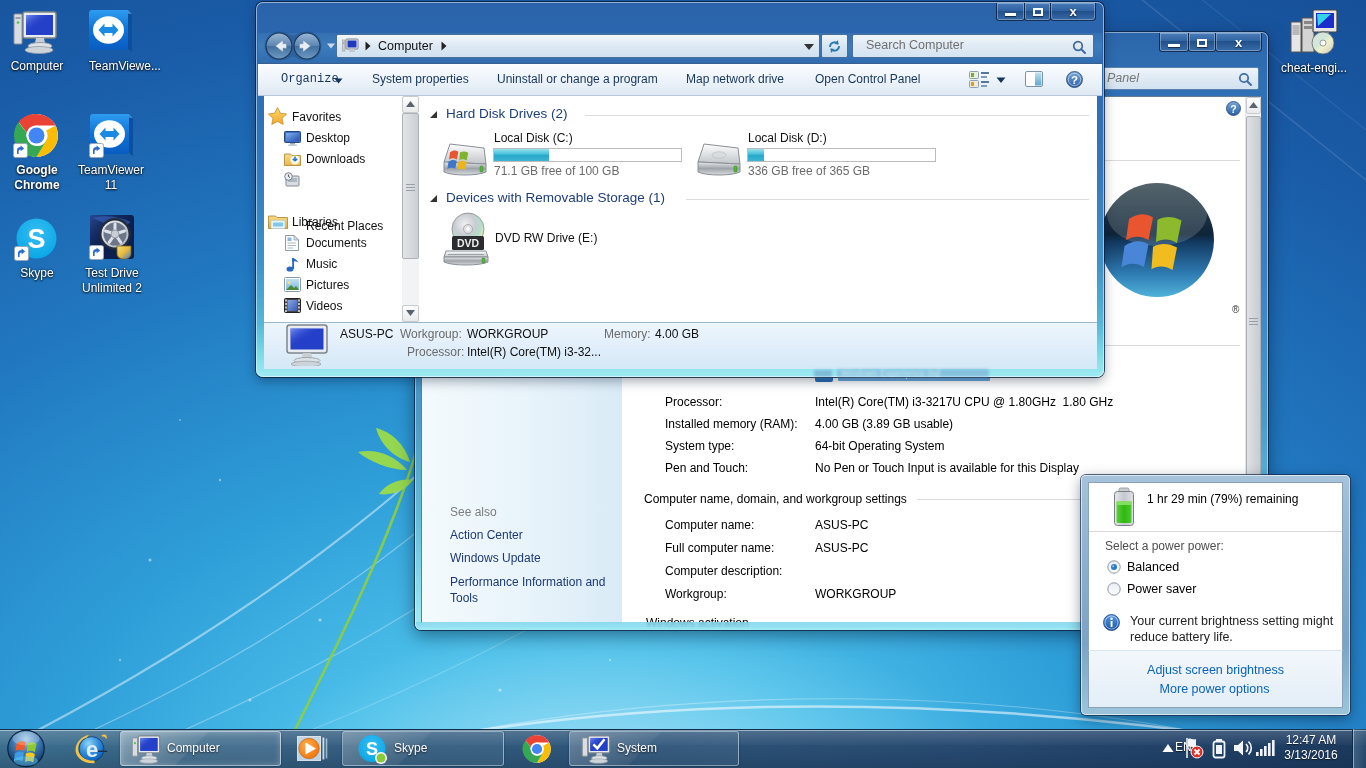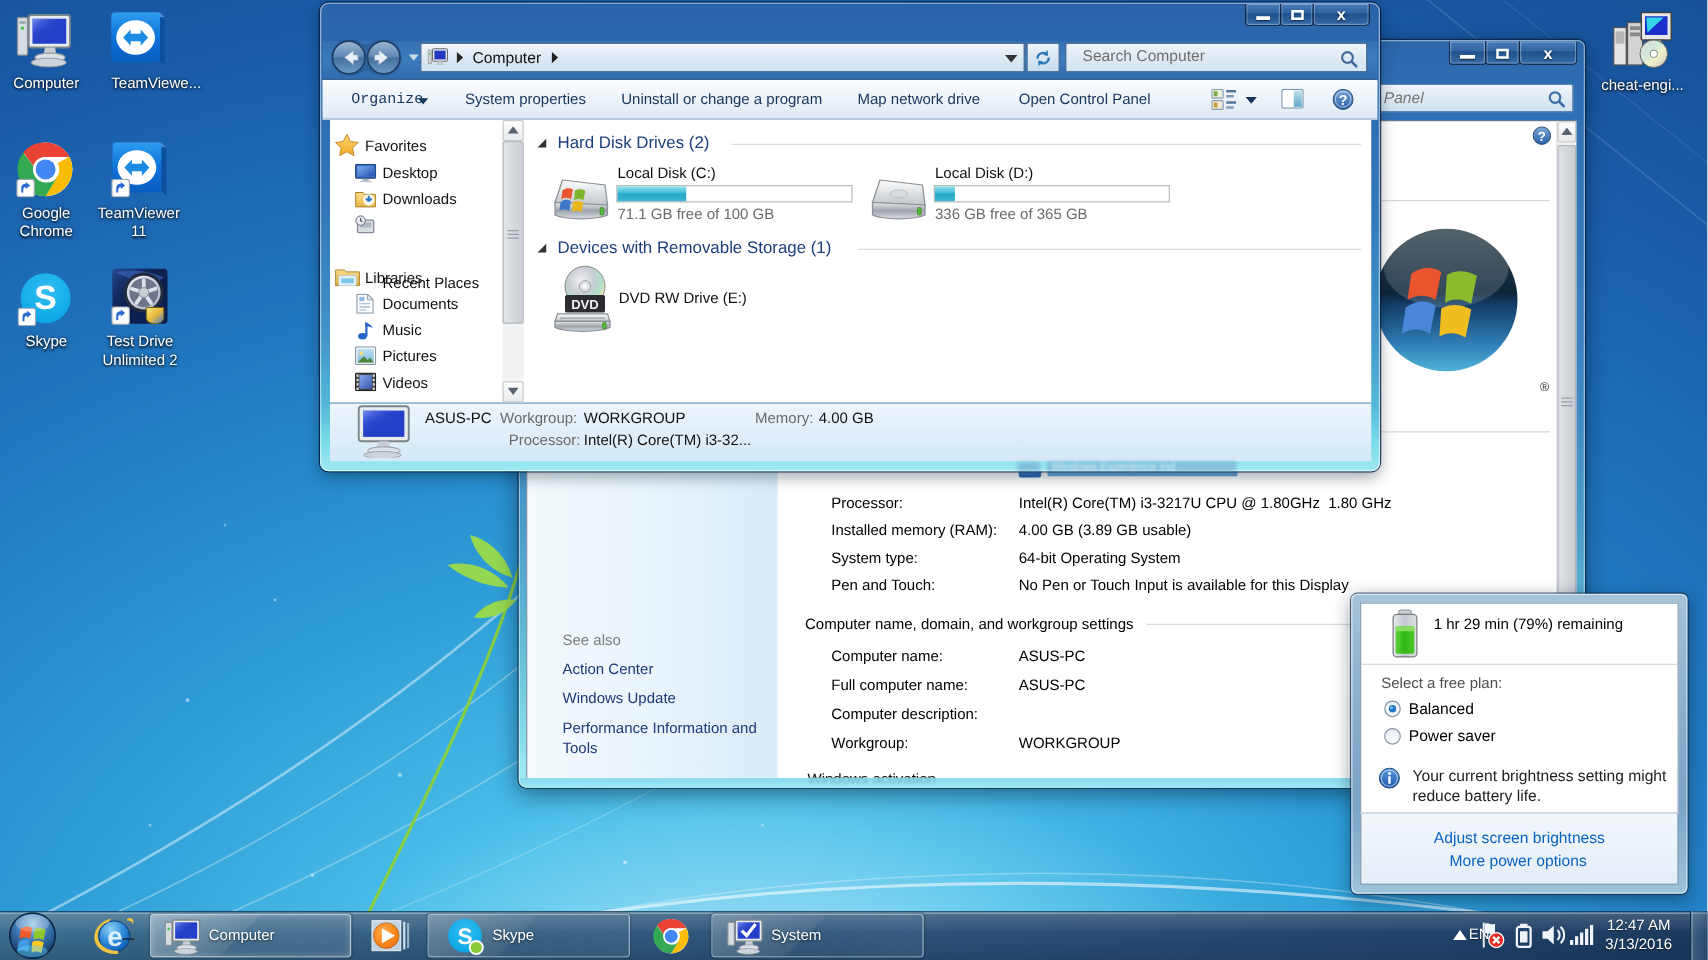--- a/index.html
+++ b/index.html
@@ -97,21 +97,21 @@
     <div class="dlabel" style="left:62px;top:59px;width:74px;margin-left:26px;">TeamViewe...</div>
 
     <svg class="abs" style="left:13px;top:112px" width="47" height="47" viewBox="0 0 47 47">
       <circle cx="23.5" cy="23.5" r="21.5" fill="#fff"></circle>
       <path d="M23.5 2 A21.5 21.5 0 0 1 42.6 13.5 L23.5 13.5 A10.5 10.5 0 0 0 13.6 20.5 L5.6 10 A21.5 21.5 0 0 1 23.5 2 Z" fill="#ea4335"></path>
       <path d="M44.9 23.5 A21.4 21.4 0 0 1 23.5 44.9 L33.1 28.6 A10.5 10.5 0 0 0 33.1 18.4 L42.6 13.4 A21.4 21.4 0 0 1 44.9 23.5 Z" fill="#fbbc05"></path>
       <path d="M23.5 44.9 A21.5 21.5 0 0 1 5.5 10.2 L13.7 20.8 A10.5 10.5 0 0 0 14 26.6 A10.5 10.5 0 0 0 33.2 28.7 Z" fill="#34a853"></path>
       <circle cx="23.5" cy="23.5" r="10" fill="#fff"></circle>
       <circle cx="23.5" cy="23.5" r="8" fill="#4285f4"></circle>
     </svg>
-    <div class="dlabel" style="left:0px;top:163px;width:74px;">Google<br>Chrome</div>
+    <div class="dlabel" style="left:0px;top:163px;width:74px;font-weight:bold;">Google<br>Chrome</div>
 
     <svg class="abs" style="left:89px;top:112px" width="46" height="47" viewBox="0 0 46 47">
       <path d="M40 2 L44 6 L44 44 L40 41 Z" fill="#0b4f9e"></path>
       <path d="M4 2 L44 6 L40 2 Z" fill="#3f8fd8"></path>
       <rect x="1" y="2" width="39" height="40" rx="3" fill="url(#tvg2)"></rect>
       <ellipse cx="20.5" cy="22" rx="15.5" ry="13.8" fill="#fff"></ellipse>
       <path d="M10.5 22 L16.5 15.5 L16.5 19 L24.5 19 L24.5 15.5 L30.5 22 L24.5 28.5 L24.5 25 L16.5 25 L16.5 28.5 Z" fill="#1a8ae2"></path>
       <defs>
           <linearGradient id="tvg2" x1="0" y1="0" x2="0" y2="1">
         <stop offset="0" stop-color="#2e9cf0"></stop>
@@ -667,21 +667,21 @@
           </linearGradient>
         <linearGradient id="batg" x1="0" y1="0" x2="1" y2="0">
             <stop offset="0" stop-color="#5ad03a"></stop>
             <stop offset="0.5" stop-color="#2fb812"></stop>
             <stop offset="1" stop-color="#4cc82e"></stop>
           </linearGradient>
       </defs>
     </svg>
     <div class="abs" style="left:1147px;top:492px;font-size:12px;color:#000;">1 hr 29 min (79%) remaining</div>
     <div class="abs" style="left:1089px;top:531px;width:253px;height:1px;background:#d8d8d8;"></div>
-    <div class="abs" style="left:1105px;top:539px;font-size:12px;color:#4e4e4e;">Select a free plan:</div>
+    <div class="abs" style="left:1105px;top:539px;font-size:12px;color:#4e4e4e;">Select a power power:</div>
 
     <svg class="abs" style="left:1107px;top:560px" width="14" height="14" viewBox="0 0 14 14">
       <circle cx="7" cy="7" r="6.2" fill="url(#rad1)" stroke="#8a98a8" stroke-width="1"></circle>
       <circle cx="7" cy="7" r="3" fill="#2878c8"></circle>
         <circle cx="6.2" cy="6.2" r="1" fill="#a8d8f8" opacity="0.9"></circle>
       <defs>
           <linearGradient id="rad1" x1="0" y1="0" x2="0" y2="1">
             <stop offset="0" stop-color="#e8edf2"></stop>
             <stop offset="1" stop-color="#fdfdfe"></stop>
           </linearGradient>

